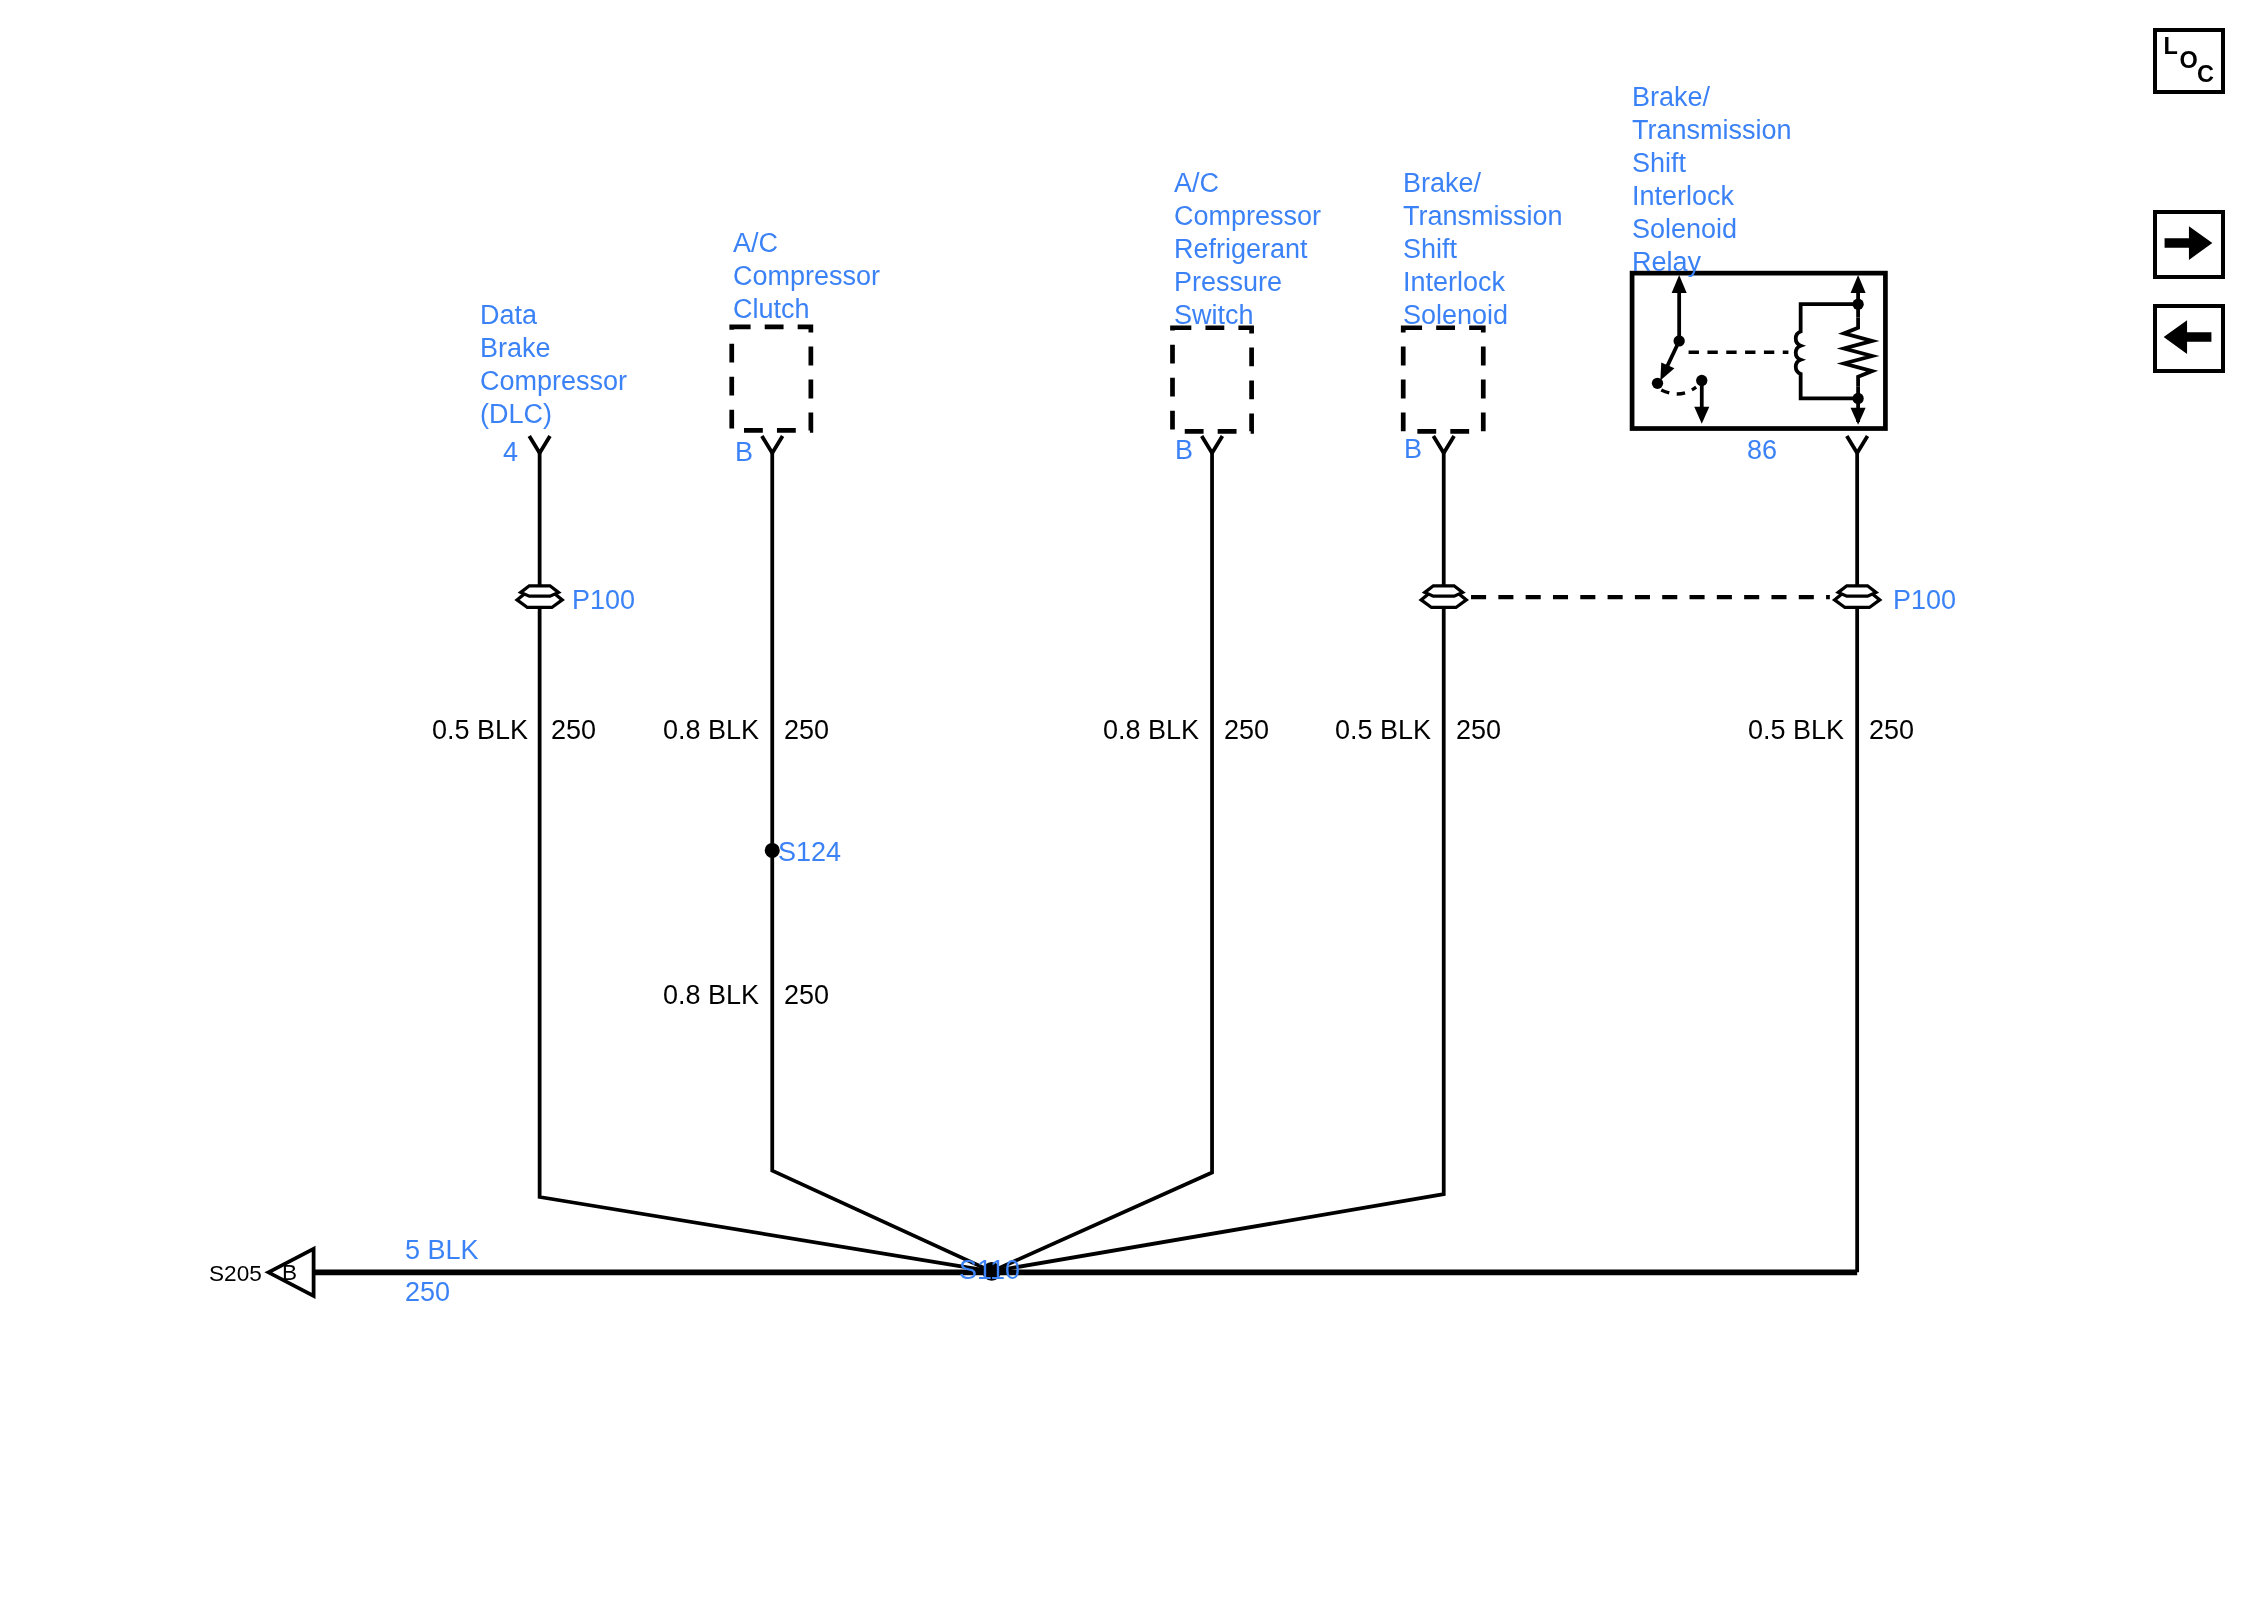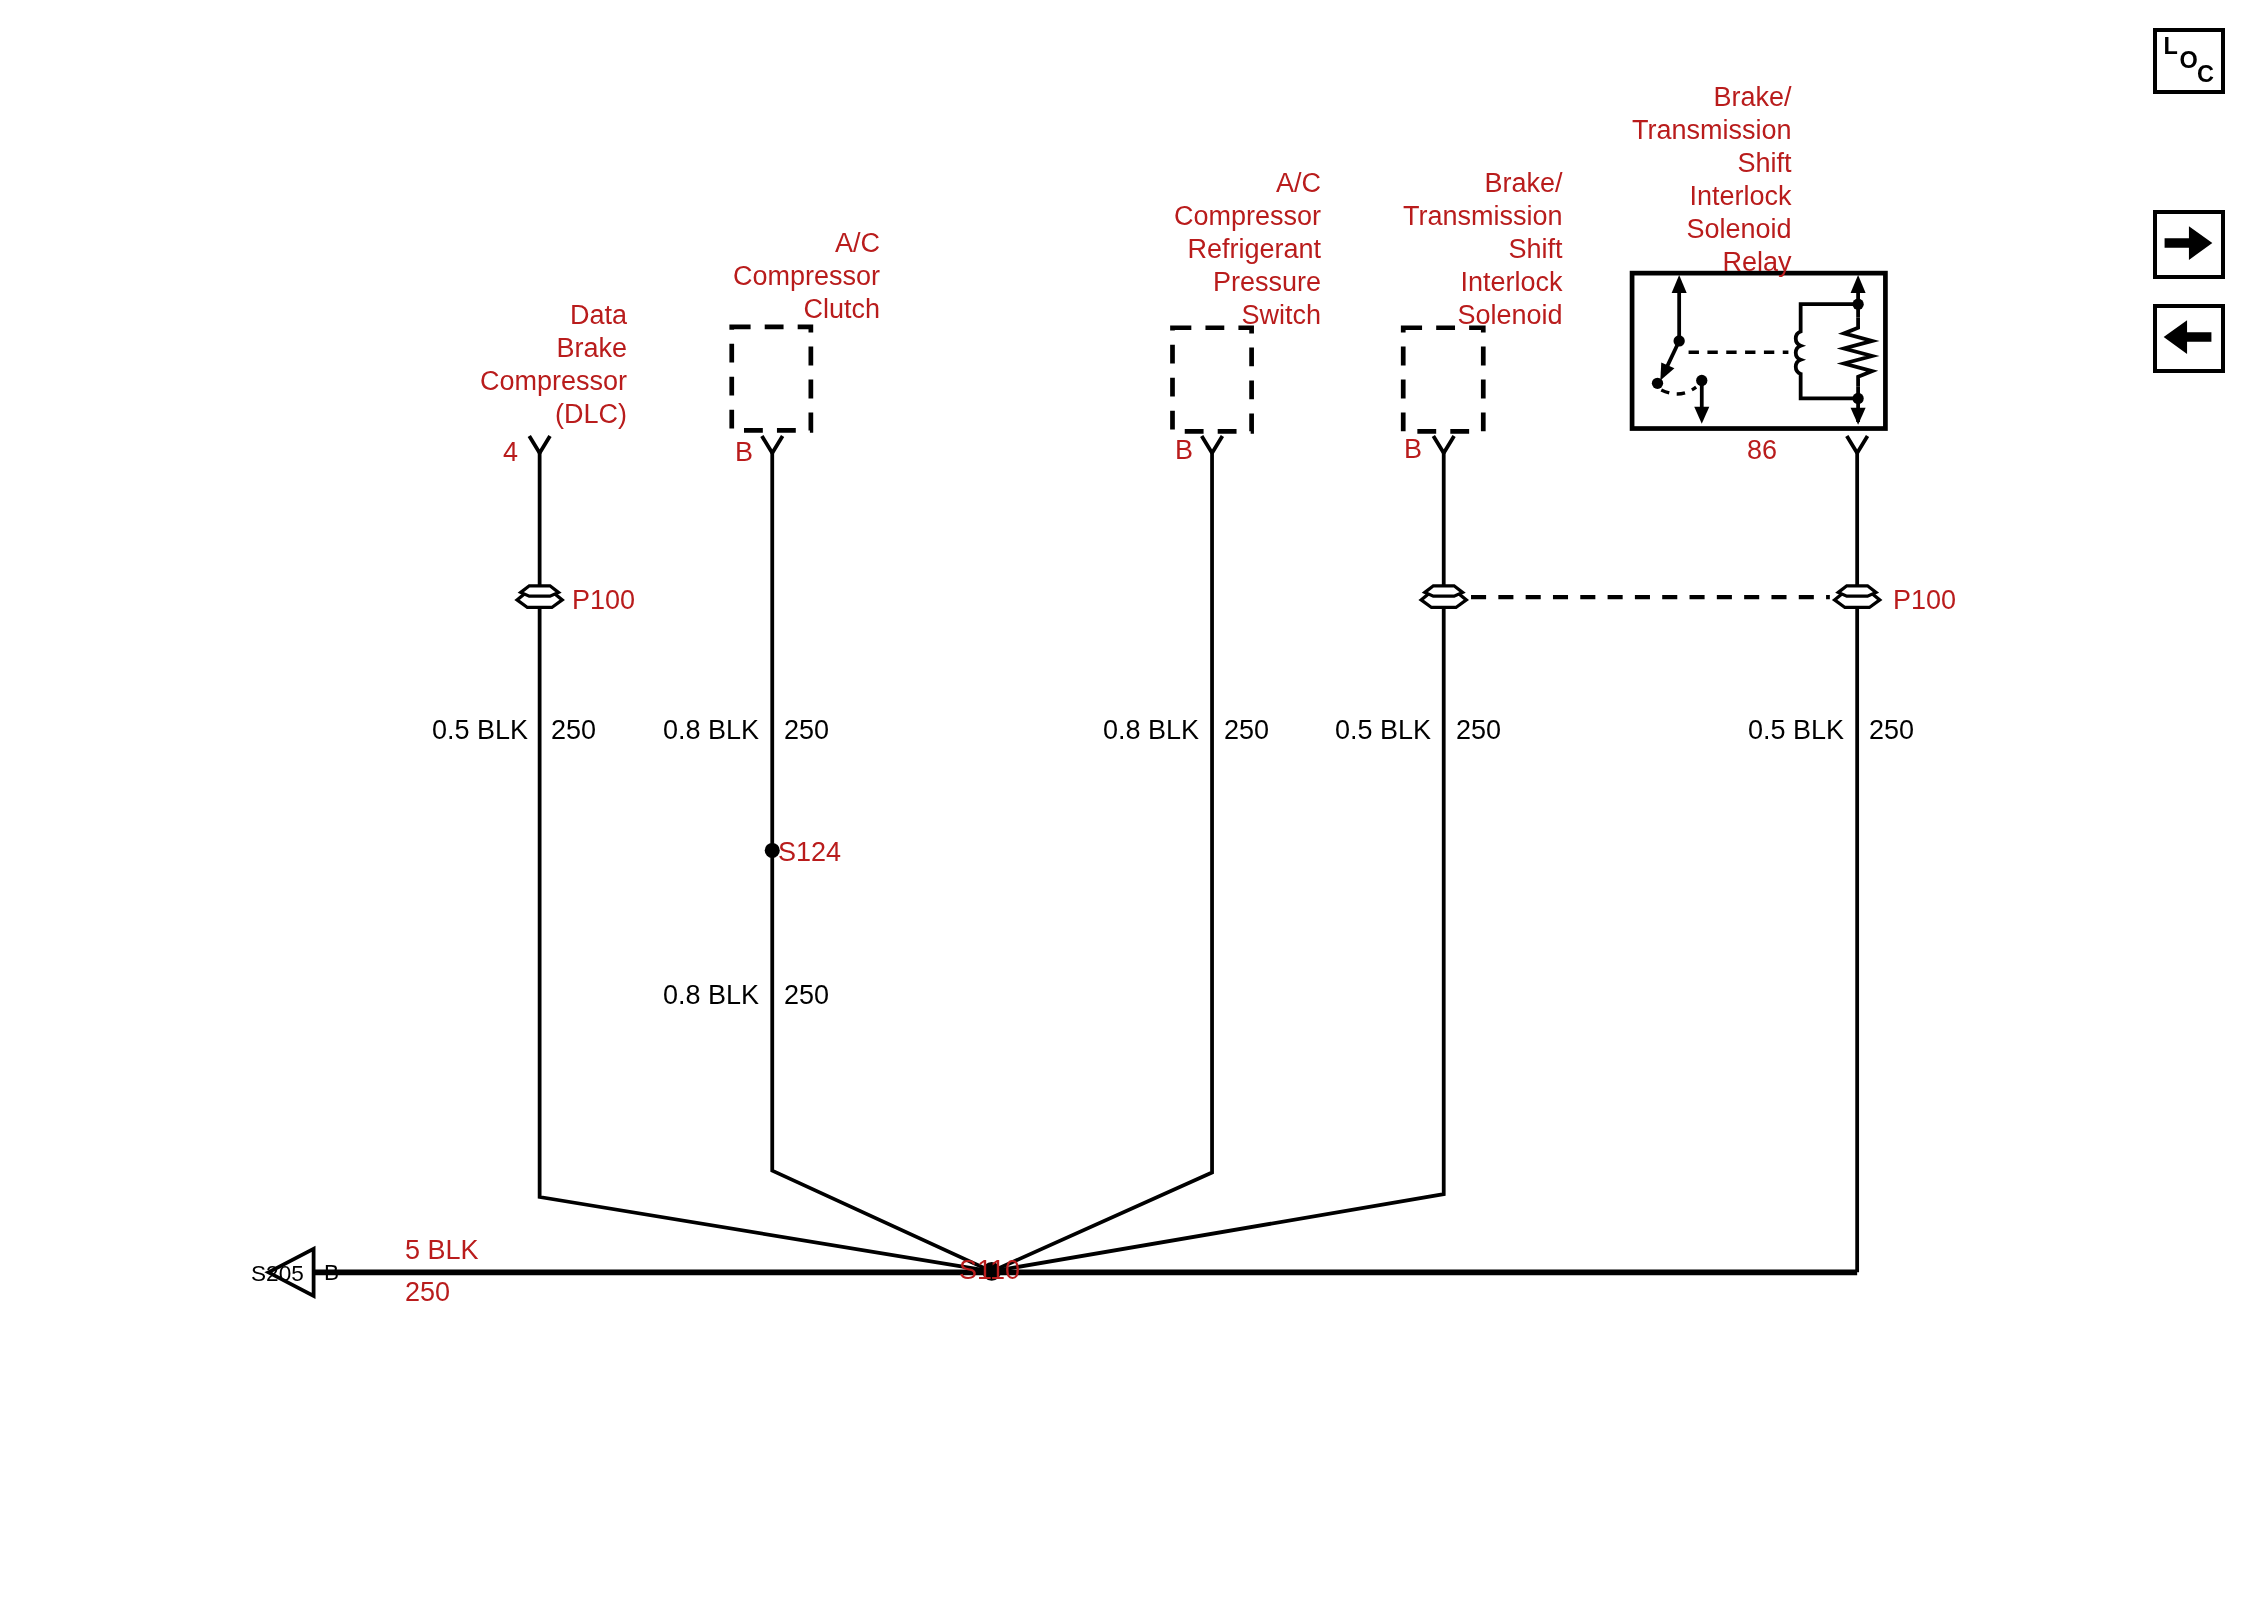--- a/index.html
+++ b/index.html
@@ -1,21 +1,21 @@
 <!DOCTYPE html>
 <html style="font-size:15px"><head>
 <meta charset="utf-8">
 <style>
   html,body{margin:0;padding:0;background:#fff;}
   #stage{position:relative;width:2264px;height:1618px;background:#ffffff;overflow:hidden;
          font-family:"Liberation Sans",sans-serif;color:#000;}
   #wiring-svg{position:absolute;left:0;top:0;width:2264px;height:1618px;}
-  .lbl{position:absolute;font-size:27px;line-height:32px;white-space:nowrap;color:#b91c1c;text-align:right;}
+  .lbl{position:absolute;font-size:27px;line-height:32px;white-space:nowrap;color:#3b82f6;}
   .lbl-block div{font-size:27px;line-height:33px;white-space:nowrap;}
-  .lbl-sm{position:absolute;font-size:22.6px;line-height:22.6px;white-space:nowrap;color:#000;margin-left:42px;}
+  .lbl-sm{position:absolute;font-size:22.6px;line-height:22.6px;white-space:nowrap;color:#000;}
   .gauge{position:absolute;font-size:27px;line-height:28px;white-space:nowrap;text-align:right;}
   .circuit{position:absolute;font-size:27px;line-height:28px;white-space:nowrap;}
   .corner-box{position:absolute;border:4.7px solid #000;background:#fff;box-sizing:border-box;}
   #loc-box{left:2153px;top:28px;width:72px;height:66px;}
   #loc-box span{position:absolute;font-size:23.5px;font-weight:bold;line-height:23.5px;}
   #nav-forward{left:2153px;top:210px;width:72px;height:69px;}
   #nav-back{left:2153px;top:304px;width:72px;height:69px;}
   .corner-box svg{position:absolute;left:0;top:0;}
 </style>
 </head>

